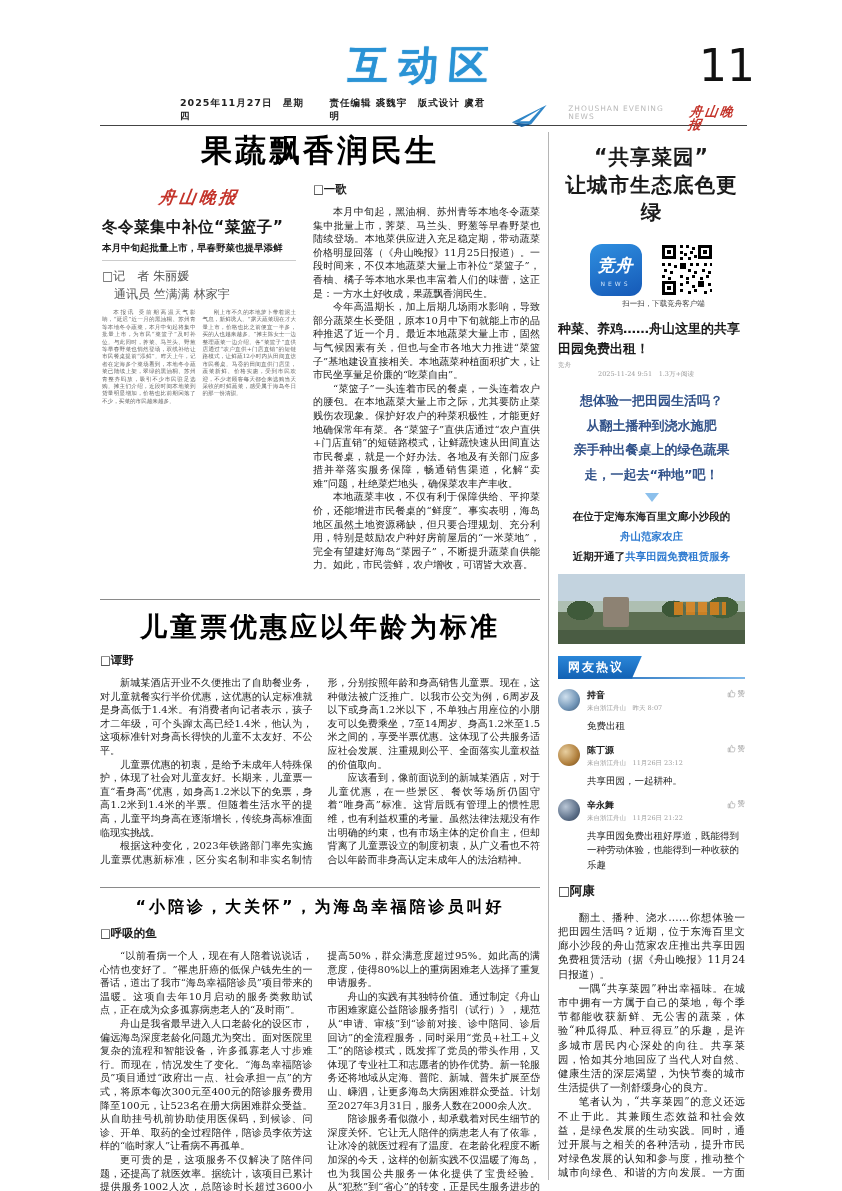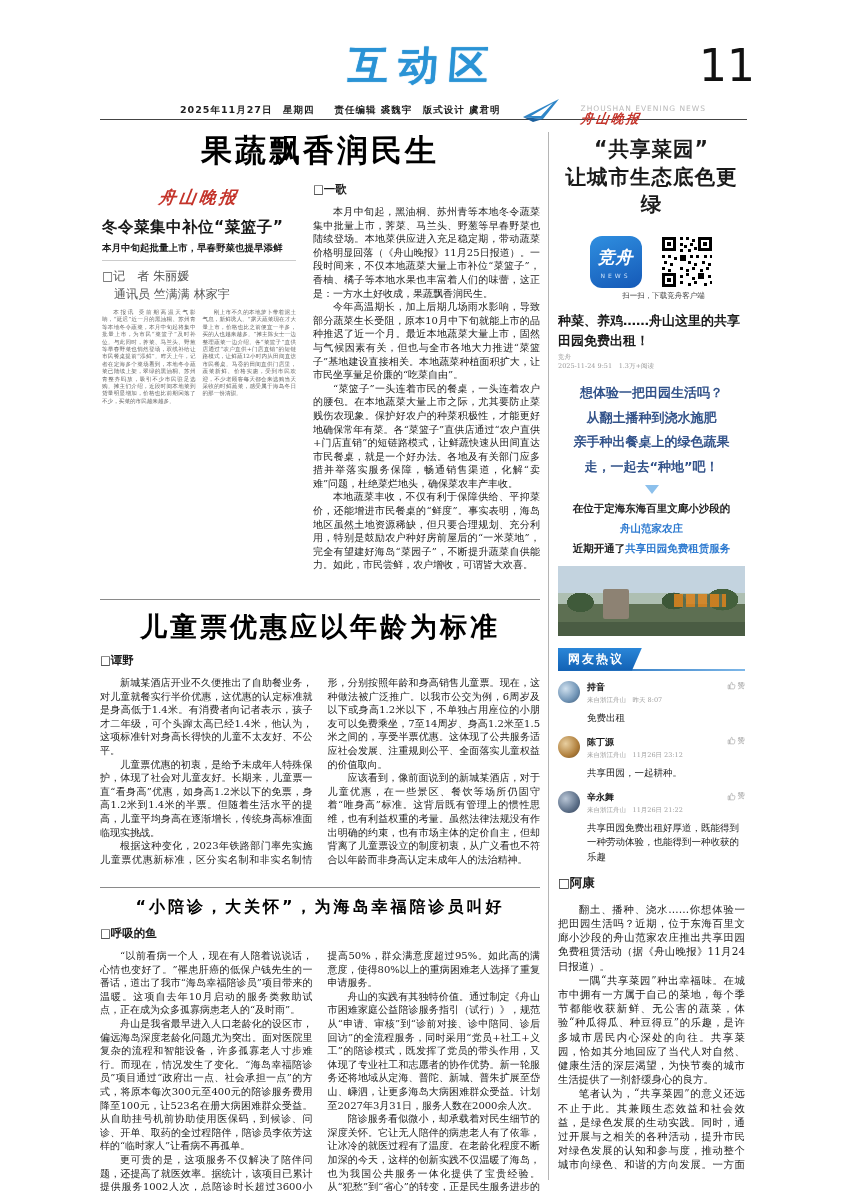--- a/index.html
+++ b/index.html
@@ -14,30 +14,30 @@
      text-shadow:0 0 1px #2a93d5; transform:skewX(-4deg); }
   .page-num { position:absolute; right:-8px; top:2px; font-size:44px; font-weight:400;
      font-family:"DejaVu Sans","Liberation Sans",sans-serif; color:#111; }
   .dateline { display:flex; align-items:flex-end; gap:20px; margin-top:4px;
      border-bottom:1.5px solid #444; padding-bottom:2px; }
   .date-text { margin-left:80px; font-family:"DejaVu Sans","Liberation Sans",sans-serif;
      font-size:9.5px; color:#222; font-weight:bold; letter-spacing:1px; }
   .staff-text { font-family:"DejaVu Sans","Liberation Sans",sans-serif; font-size:9.5px;
      color:#222; font-weight:bold; letter-spacing:1px; }
   .paper-logo { width:40px; height:26px; margin-bottom:-6px; }
-  .paper-names { display:flex; flex-direction:column; line-height:1; margin-bottom:-8px; }
+  .paper-names { display:flex; flex-direction:row; line-height:1; margin-bottom:-8px; }
   .paper-en { font-family:"DejaVu Sans","Liberation Sans",sans-serif; font-size:7.5px;
      color:#b9b9b9; letter-spacing:1px; }
   .paper-cn { font-style:italic; font-weight:bold; color:#c4342b; font-size:13px;
      letter-spacing:2px; transform:skewX(-8deg); }
 
   
   .left-col  { position:absolute; left:100px; top:126px; width:440px; }
   .divider-v { position:absolute; left:548px; top:132px; height:1048px; width:1px; background:#b5b5b5; }
-  .right-col { position:absolute; left:558px; top:120px; width:187px; height:1050px; overflow:hidden; }
+  .right-col { position:absolute; left:558px; top:128px; width:187px; height:1050px; overflow:hidden; }
 
   .rule { border:none; border-top:1px solid #8a8a8a; margin:9px 0; }
 
   h1.a-title { text-align:center; font-family:"DejaVu Sans","Liberation Sans",sans-serif;
      font-weight:900; letter-spacing:3px; color:#000; }
   .byline { font-family:"DejaVu Sans","Liberation Sans",sans-serif; font-weight:bold;
      font-size:11.5px; margin:6px 0 8px 0; }
   .body-p { font-size:10px; line-height:13.6px; text-align:justify; text-indent:2em; color:#1c1c1c; }
 
   
@@ -73,21 +73,21 @@
      font-family:"DejaVu Sans","Liberation Sans",sans-serif; }
   .app-icon .nm { font-weight:900; font-size:17px; font-style:italic; letter-spacing:1px; }
   .app-icon .sub { font-size:6px; letter-spacing:3px; margin-top:3px; color:#cfe4fb; }
   .qr { width:54px; height:54px; background:#fff; }
   .qr svg { width:54px; height:54px; }
   .qr-caption { text-align:center; font-size:7.5px; color:#444; margin:2px 0 10px 24px;
      font-family:"DejaVu Sans","Liberation Sans",sans-serif; }
   .sb-headline { font-family:"DejaVu Sans","Liberation Sans",sans-serif; font-weight:900;
      font-size:13px; line-height:1.5; margin:4px 0 3px 0; }
   .sb-meta1 { font-size:6.5px; color:#9a9a9a; }
-  .sb-meta2 { font-size:6.5px; color:#9a9a9a; margin-bottom:10px; }
+  .sb-meta2 { font-size:6.5px; color:#9a9a9a; margin-bottom:10px;margin-left:40px; }
   .promo { text-align:center; color:#33538a; font-size:13px; line-height:1.9;
      font-family:"DejaVu Sans","Liberation Sans",sans-serif; font-weight:bold; }
   .tri-down { width:0; height:0; border-left:7px solid transparent; border-right:7px solid transparent;
      border-top:9px solid #8cc0ec; margin:5px auto; }
   .promo2 { text-align:center; font-size:10.5px; line-height:1.9; font-weight:bold;
      font-family:"DejaVu Sans","Liberation Sans",sans-serif; color:#222; }
   .blue-link { color:#2f7bd0; }
   .photo { width:100%; height:70px; margin:7px 0 12px 0; position:relative; overflow:hidden;
      background:linear-gradient(#c3d3df 0 38%, #aebfb2 38% 55%, #5d6f52 55% 80%, #4a5c43 80% 100%); }
   .photo .trees { position:absolute; inset:0;

